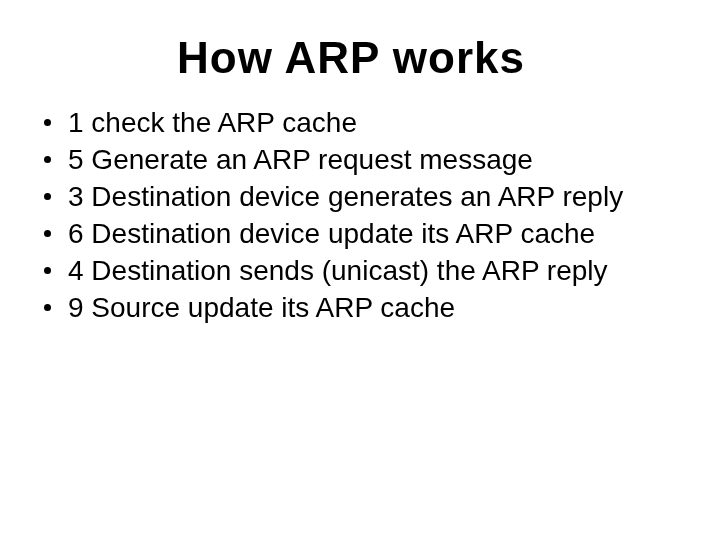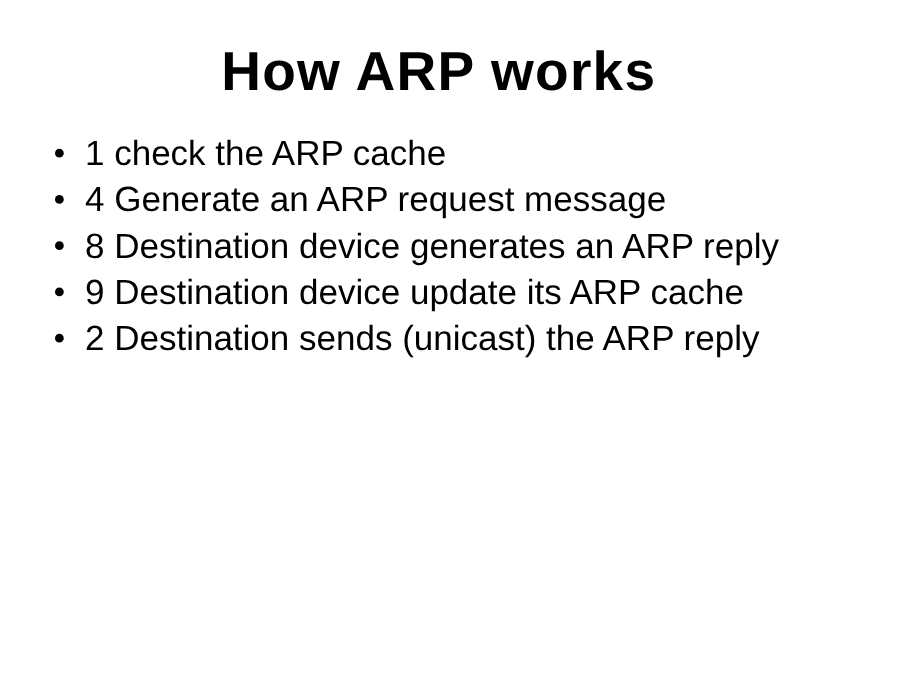--- a/index.html
+++ b/index.html
@@ -68,36 +68,40 @@
 
   <div class="bullet-list">
 
     <div class="bullet-item">
       <span class="bullet-dot"></span>
       <span class="bullet-text">1 check the ARP cache</span>
     </div>
 
     <div class="bullet-item">
       <span class="bullet-dot"></span>
-      <span class="bullet-text">4 Generate an ARP request message</span>
+      <span class="bullet-text">5 Generate an ARP request message</span>
     </div>
 
 
 
     <div class="bullet-item">
       <span class="bullet-dot"></span>
-      <span class="bullet-text">8 Destination device generates an ARP reply</span>
+      <span class="bullet-text">3 Destination device generates an ARP reply</span>
     </div>
 
     <div class="bullet-item">
       <span class="bullet-dot"></span>
-      <span class="bullet-text">9 Destination device update its ARP cache</span>
+      <span class="bullet-text">6 Destination device update its ARP cache</span>
     </div>
 
     <div class="bullet-item">
       <span class="bullet-dot"></span>
-      <span class="bullet-text">2 Destination sends (unicast) the ARP reply</span>
+      <span class="bullet-text">4 Destination sends (unicast) the ARP reply</span>
     </div>
 
 
+    <div class="bullet-item">
+      <span class="bullet-dot"></span>
+      <span class="bullet-text">9 Source update its ARP cache</span>
+    </div>
 
   </div>
 </div>
 
 </body></html>

